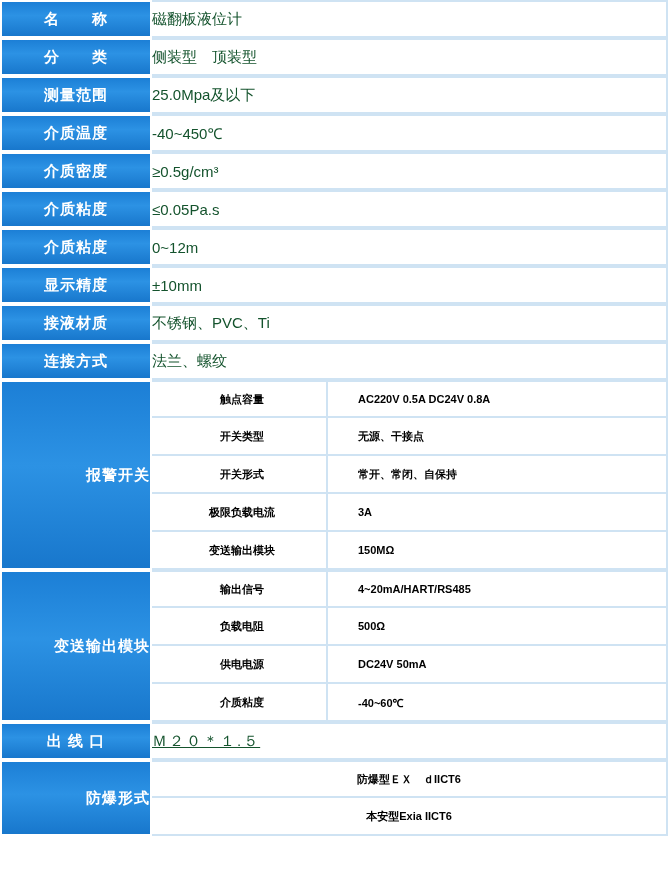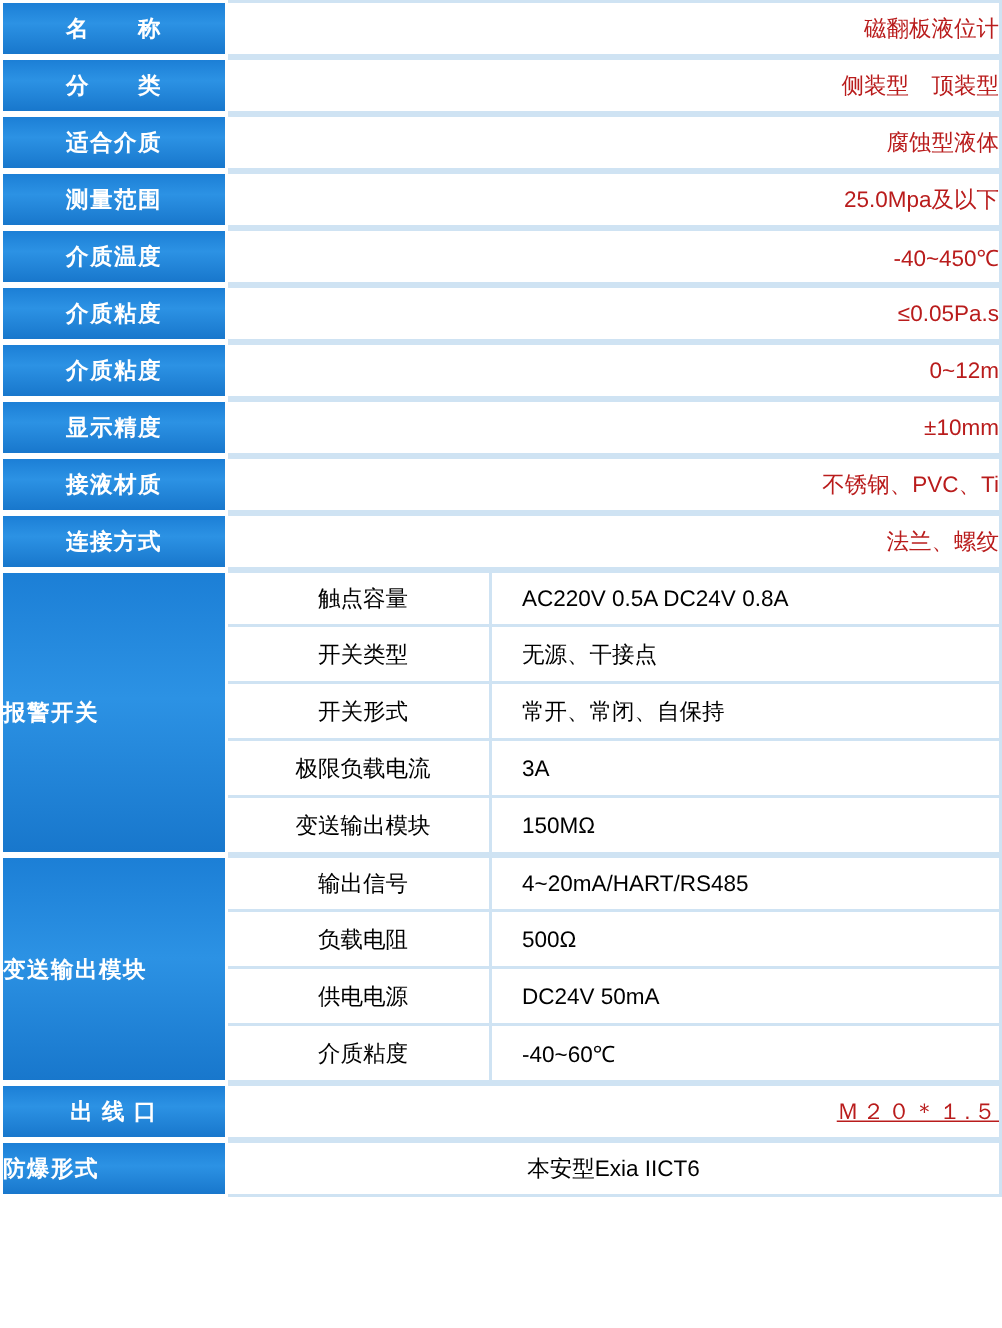--- a/index.html
+++ b/index.html
@@ -35,65 +35,66 @@
     letter-spacing: 1px;
     border: 2px solid #ffffff;
     height: 38px;
     box-sizing: border-box;
   }
   .val {
     background: #ffffff;
     border: 2px solid #cfe3f3;
     border-left: none;
     font-size: 15px;
-    text-align: right;
+    text-align: left;
     height: 38px;
     box-sizing: border-box;
-    color: #b91c1c;
+    color: #14532d;
   }
   .val.spaced {
     letter-spacing: 2px;
     text-decoration: underline;
   }
   
   .sub {
     width: 100%;
     border-collapse: separate;
     border-spacing: 0;
     table-layout: fixed;
   }
   .sub td {
     height: 38px;
     box-sizing: border-box;
-    font-size: 15px;
+    font-size: 11px;
     background: #ffffff;
     border: 2px solid #cfe3f3;
     border-left: none;
     border-top: none;
+    font-weight: bold;
   }
   .sub tr:first-child td { border-top: 2px solid #cfe3f3; }
   .sub .k {
     width: 176px;
     text-align: center;
     padding-left: 6px;
   }
   .sub .v {
     text-align: left;
-    padding-left: 20px;
+    padding-left: 30px;
   }
   .sub .v.center {
     text-align: center;
     padding-left: 0;
   }
   .group-label {
     background: linear-gradient(to bottom, #1c7fd6 0%, #2c92e4 45%, #1877cc 100%);
     color: #fff;
     font-weight: bold;
     font-size: 15px;
-    text-align: left;
+    text-align: right;
     border: 2px solid #ffffff;
     box-sizing: border-box;
     letter-spacing: 1px;
   }
   .nopad { padding: 0 !important; border: none !important; background: transparent !important; }
 </style>
 </head>
 <body>
 
 <table class="spec-table">
@@ -101,30 +102,30 @@
 
     <tr>
       <td class="lbl">名　　称</td>
       <td class="val">磁翻板液位计</td>
     </tr>
     <tr>
       <td class="lbl">分　　类</td>
       <td class="val">侧装型　顶装型</td>
     </tr>
     <tr>
-      <td class="lbl">适合介质</td>
-      <td class="val">腐蚀型液体</td>
-    </tr>
-    <tr>
       <td class="lbl">测量范围</td>
       <td class="val">25.0Mpa及以下</td>
     </tr>
     <tr>
       <td class="lbl">介质温度</td>
       <td class="val">-40~450℃</td>
+    </tr>
+    <tr>
+      <td class="lbl">介质密度</td>
+      <td class="val">≥0.5g/cm³</td>
     </tr>
     <tr>
       <td class="lbl">介质粘度</td>
       <td class="val">≤0.05Pa.s</td>
     </tr>
     <tr>
       <td class="lbl">介质粘度</td>
       <td class="val">0~12m</td>
     </tr>
     <tr>
@@ -200,20 +201,23 @@
       <td class="lbl">出 线 口</td>
       <td class="val spaced">Ｍ２０＊１.５</td>
     </tr>
 
     <tr>
       <td class="group-label">防爆形式</td>
       <td class="nopad">
         <table class="sub">
           <tbody>
             <tr>
+              <td class="v center" colspan="2">防爆型ＥＸ　ｄIICT6</td>
+            </tr>
+            <tr>
               <td class="v center" colspan="2">本安型Exia  IICT6</td>
             </tr>
           </tbody>
         </table>
       </td>
     </tr>
   </tbody>
 </table>
 
 </body></html>

